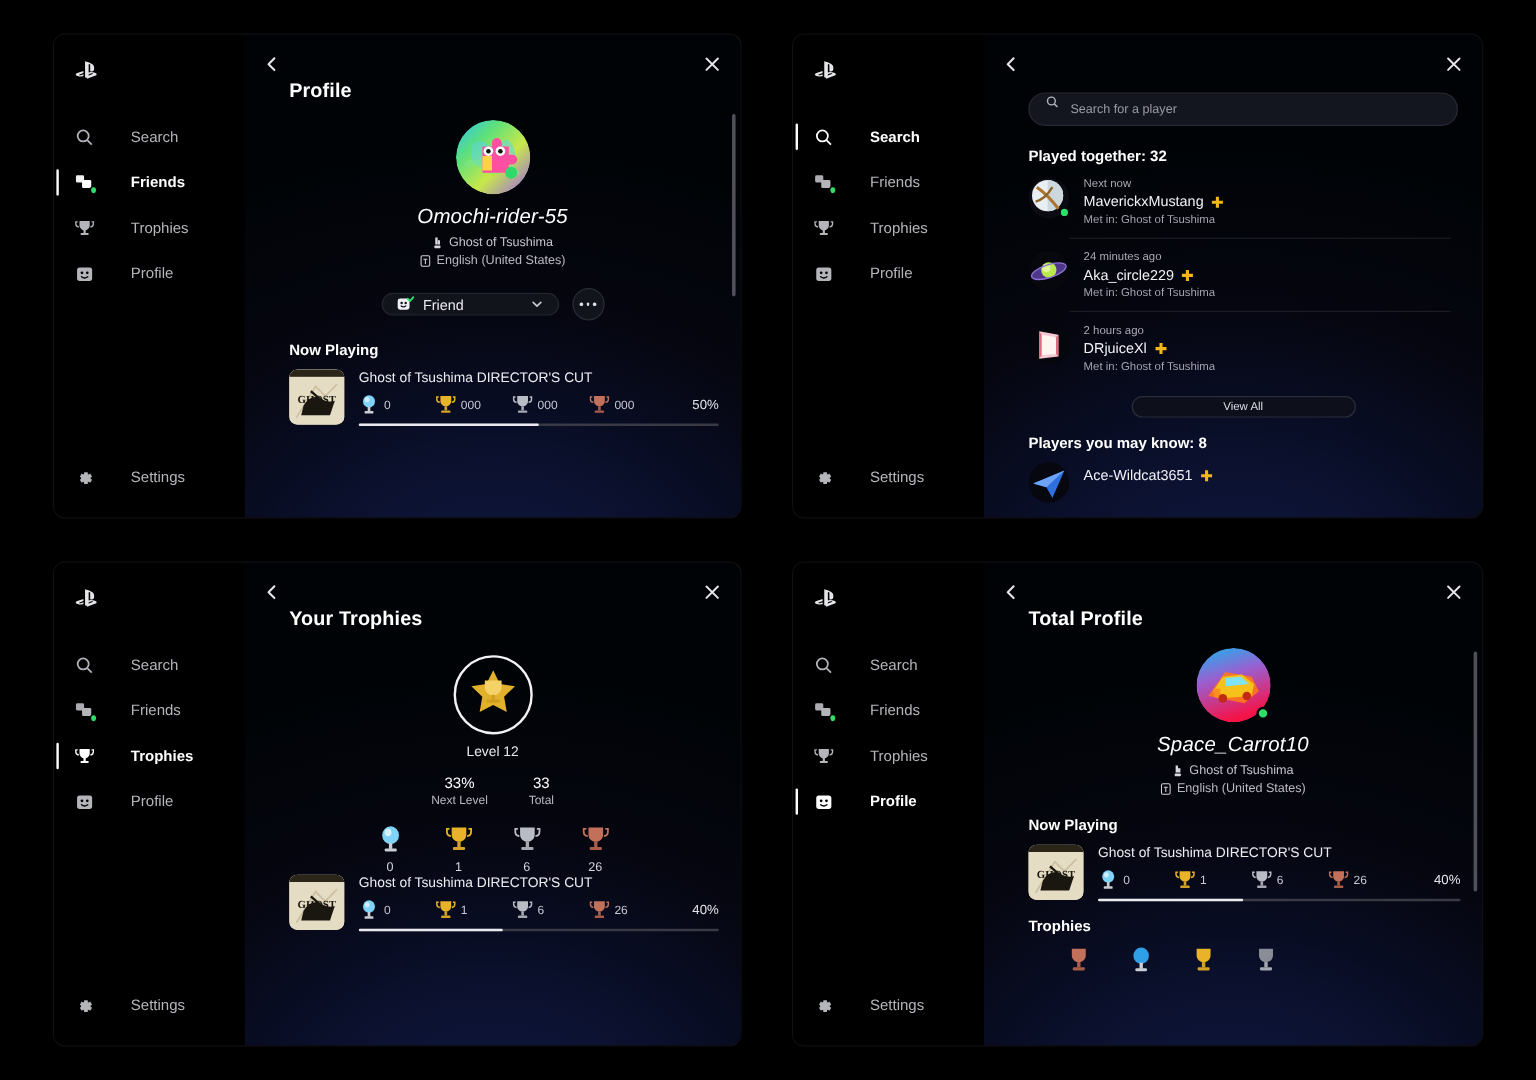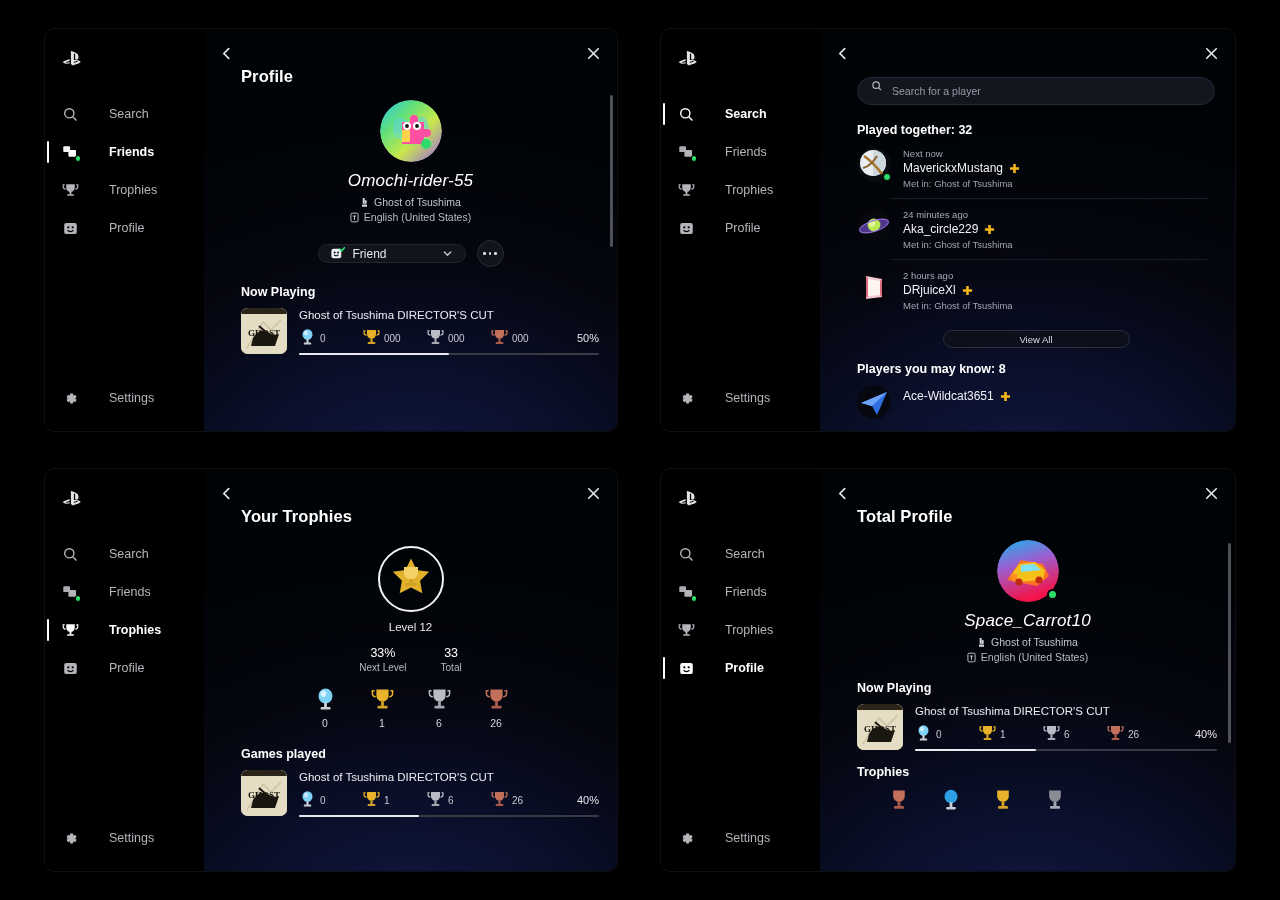--- a/index.html
+++ b/index.html
@@ -772,21 +772,20 @@
                   <path d="M3.6 3.7H1.4v2.2c0 2.3 1.5 3.7 3.4 3.8M19.4 3.7h2.2v2.2c0 2.3-1.5 3.7-3.4 3.8" stroke="#c2705a" stroke-width="1.5" fill="none"></path>
                   <rect x="10.1" y="14.4" width="2.8" height="4.6" fill="#a95d49"></rect>
                   <rect x="6.4" y="18.8" width="10.2" height="2.6" rx=".9" fill="#a95d49"></rect>
                 </svg>
               </span>
             <span class="bv">26</span>
           </div>
         </div>
       </div>
 
-      <div class="section-h">Games played</div>
       <div class="game-row">
         <div class="game-art">
           <svg viewBox="0 0 46 46" style="width:100%;height:100%">
             <rect width="46" height="46" fill="#e5dcc4"></rect>
             <rect width="46" height="6" fill="#2b2418"></rect>
             <path d="M6 40 L22 14 L30 22 L40 12" stroke="#cbbfa2" stroke-width="1.4" fill="none"></path>
             <path d="M12 30q6-10 14-6t12 2l-4 12H10z" fill="#1a1710"></path>
             <path d="M18 18l16 14" stroke="#1a1710" stroke-width="2"></path>
             <text x="23" y="28" font-size="9" font-family="Liberation Serif, serif" fill="#1a1710" text-anchor="middle" font-weight="bold">GHOST</text>
           </svg>

